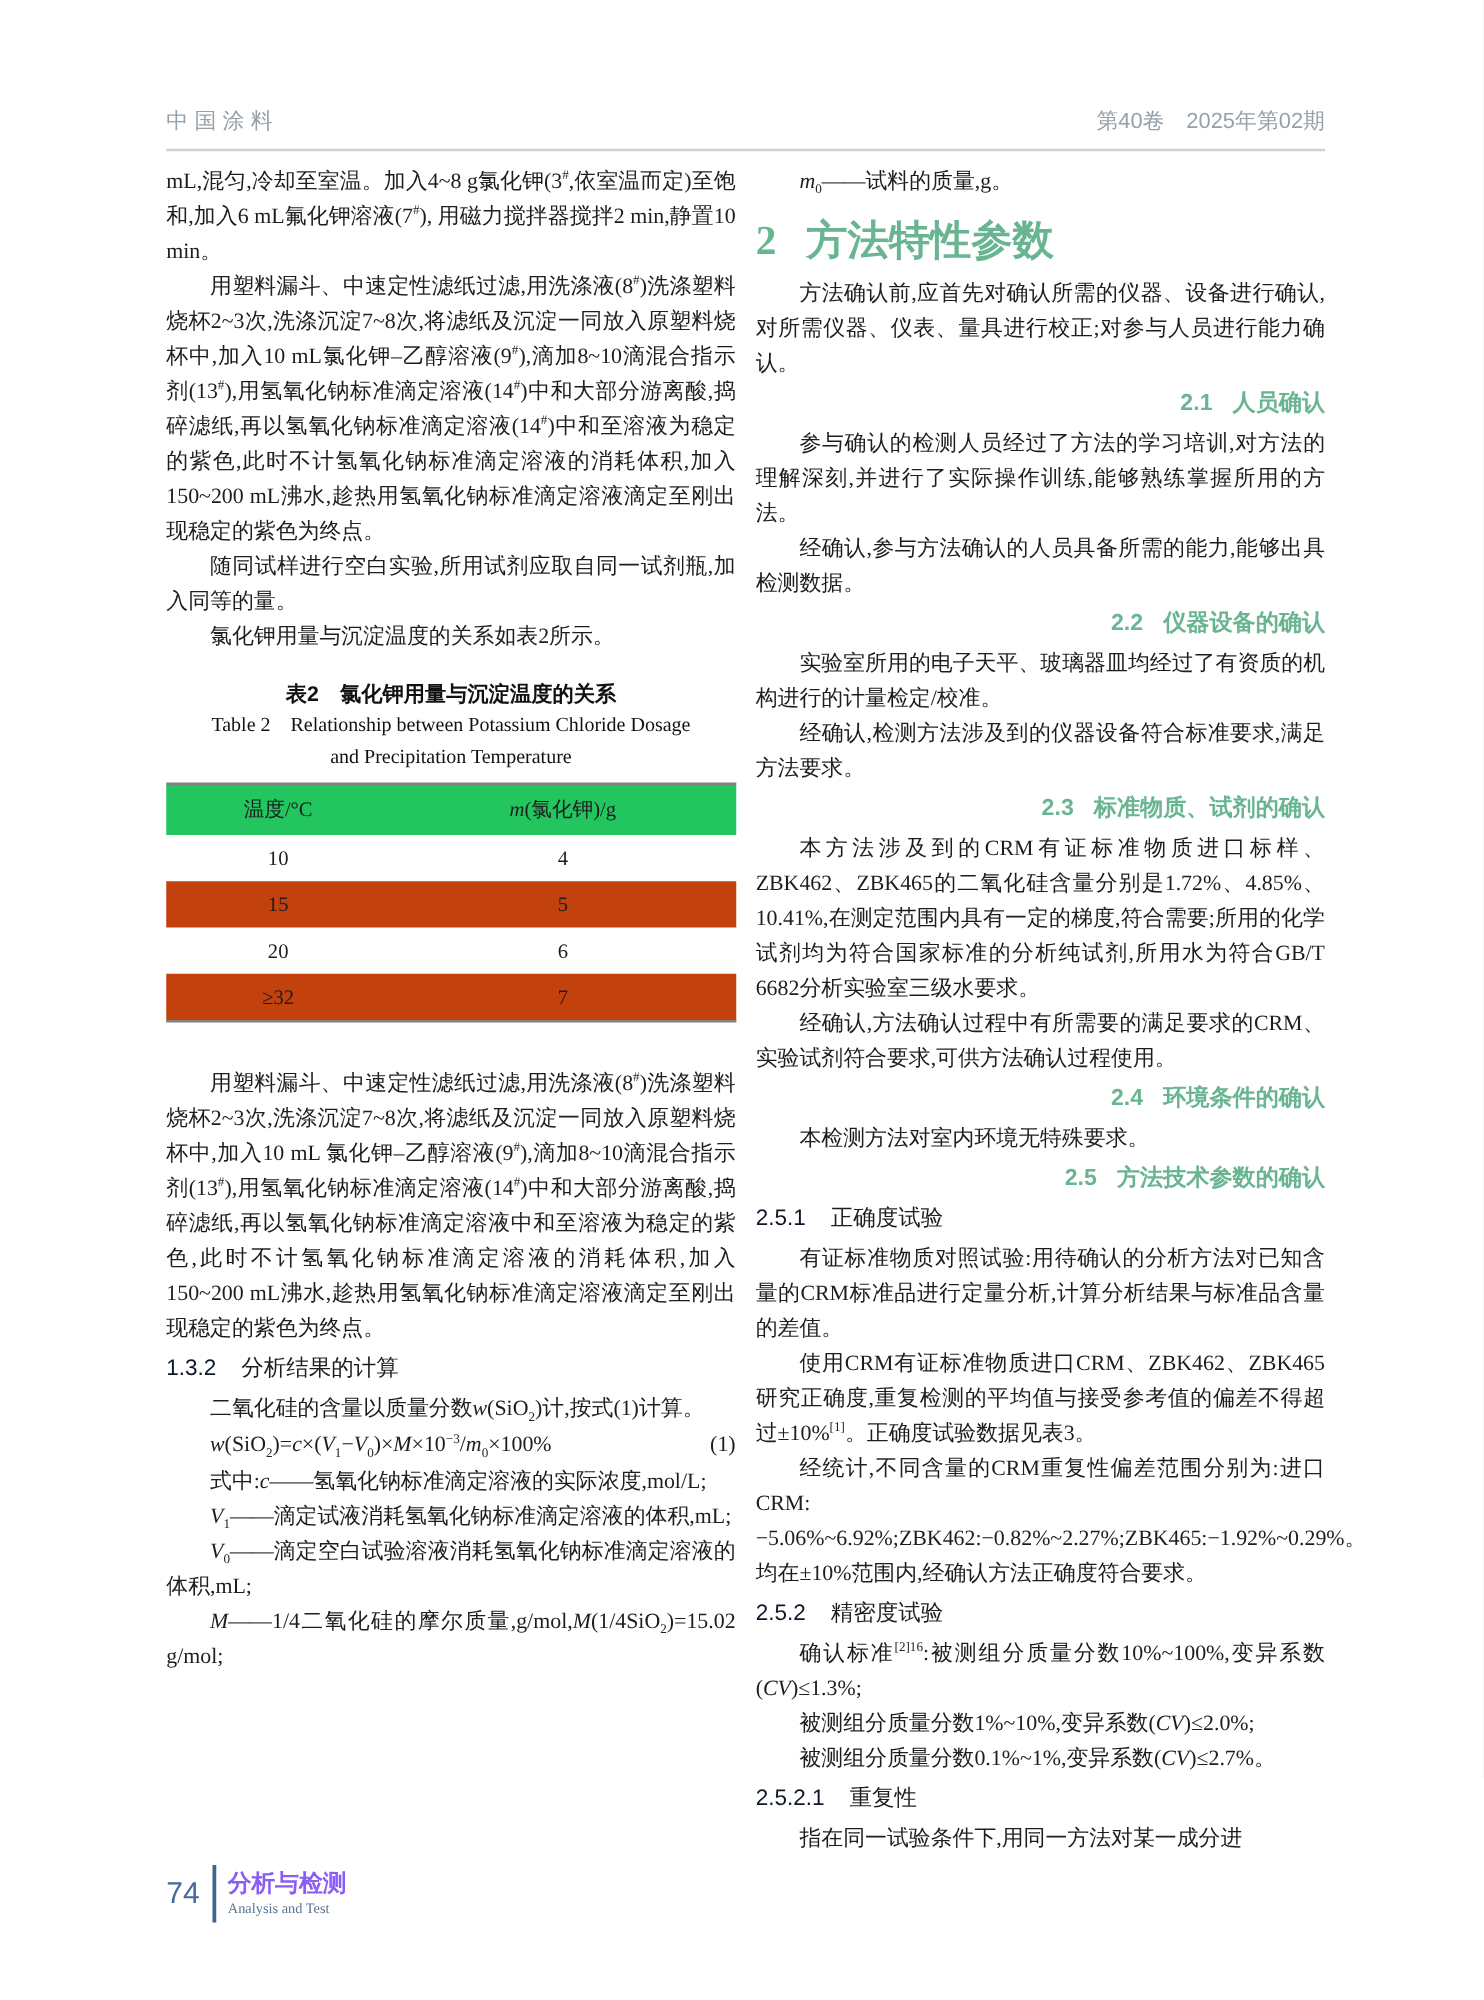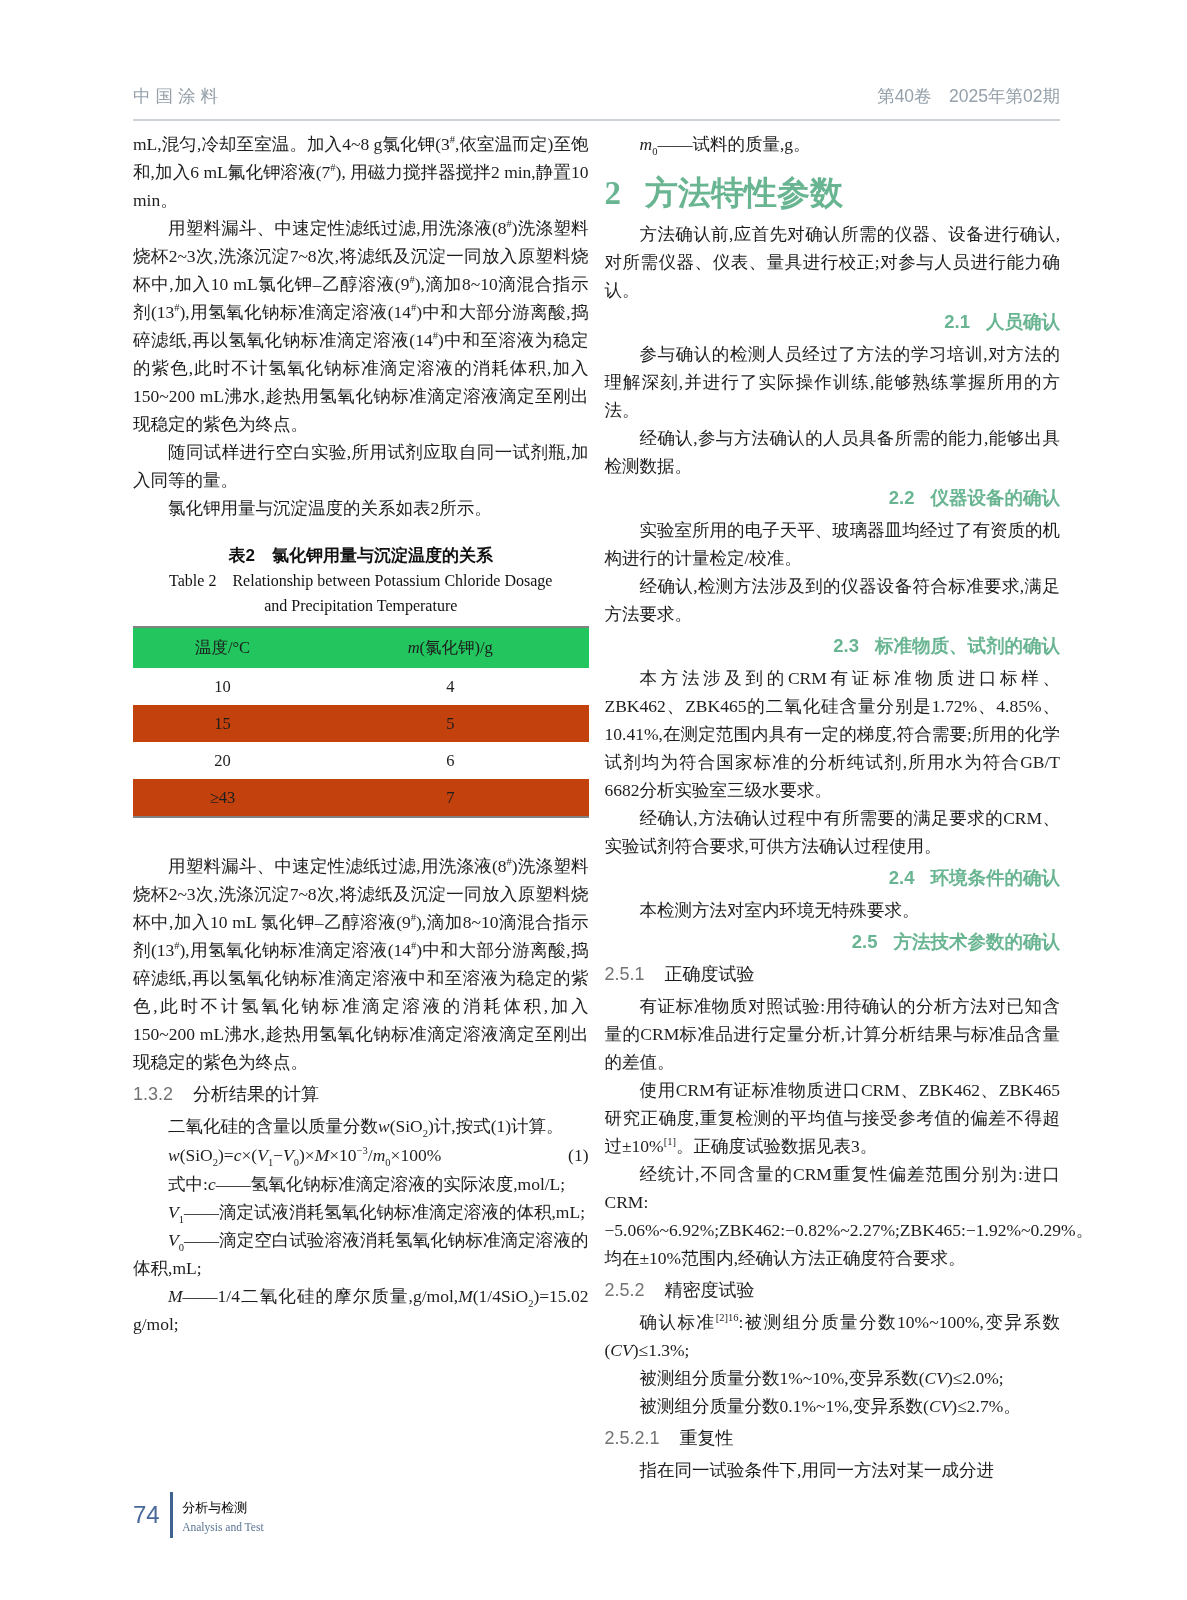--- a/index.html
+++ b/index.html
@@ -56,37 +56,37 @@
   .h-green{
     margin:5px 0;font-family:"Liberation Sans","DejaVu Sans",sans-serif;
     font-weight:bold;font-size:18.5px;line-height:26px;color:#69b592;text-align:right;
   }
   .h-green .num{margin-right:16px;font-weight:bold;}
   .h-mixed{
     margin:4px 0;font-size:18px;line-height:28px;color:#1d1d1d;
   }
   .h-mixed .num{
     font-family:"Liberation Sans","DejaVu Sans",sans-serif;
-    color:#737373;margin-right:20px;
+    color:#0f172a;margin-right:20px;
   }
   
   .formula{
     font-size:17.5px;line-height:30px;padding-left:2em;
   }
   .formula .fno{float:right;}
   .after-table{margin-top:34px !important;}
   
   .pg-footer{
     position:absolute;left:133px;top:1492px;
     display:flex;align-items:center;
     font-family:"Liberation Sans","DejaVu Sans",sans-serif;color:#47689a;
   }
   .pg-footer .pagenum{font-size:24px;margin-right:10px;}
   .pg-footer .bar{width:3.5px;height:46px;background:#3f6391;margin-right:9px;}
-  .pg-footer .sec-cn{font-size:13px;font-weight:normal;line-height:24px;color:#000000;}
+  .pg-footer .sec-cn{font-size:19px;font-weight:bold;line-height:24px;color:#8b5cf6;}
   .pg-footer .sec-en{font-size:11.5px;line-height:15px;color:#5a7593;font-family:"Liberation Serif","DejaVu Serif",serif;}
 </style>
 </head>
 <body>
 
 <div class="page">
 
   <div class="pg-header">
     <span class="journal">中国涂料</span>
     <span class="issue">第40卷　2025年第02期</span>
@@ -120,21 +120,21 @@
           </tr>
           <tr class="stripe">
             <td>15</td>
             <td>5</td>
           </tr>
           <tr>
             <td>20</td>
             <td>6</td>
           </tr>
           <tr class="stripe">
-            <td>≥43</td>
+            <td>≥32</td>
             <td>7</td>
           </tr>
         </tbody>
       </table>
 
       <p class="after-table">用塑料漏斗、中速定性滤纸过滤,用洗涤液(8<sup>#</sup>)洗涤塑料烧杯2~3次,洗涤沉淀7~8次,将滤纸及沉淀一同放入原塑料烧杯中,加入10 mL 氯化钾–乙醇溶液(9<sup>#</sup>),滴加8~10滴混合指示剂(13<sup>#</sup>),用氢氧化钠标准滴定溶液(14<sup>#</sup>)中和大部分游离酸,捣碎滤纸,再以氢氧化钠标准滴定溶液中和至溶液为稳定的紫色,此时不计氢氧化钠标准滴定溶液的消耗体积,加入150~200 mL沸水,趁热用氢氧化钠标准滴定溶液滴定至刚出现稳定的紫色为终点。</p>
 
       <div class="h-mixed">
         <span class="num">1.3.2</span><span class="title">分析结果的计算</span>
       </div>

